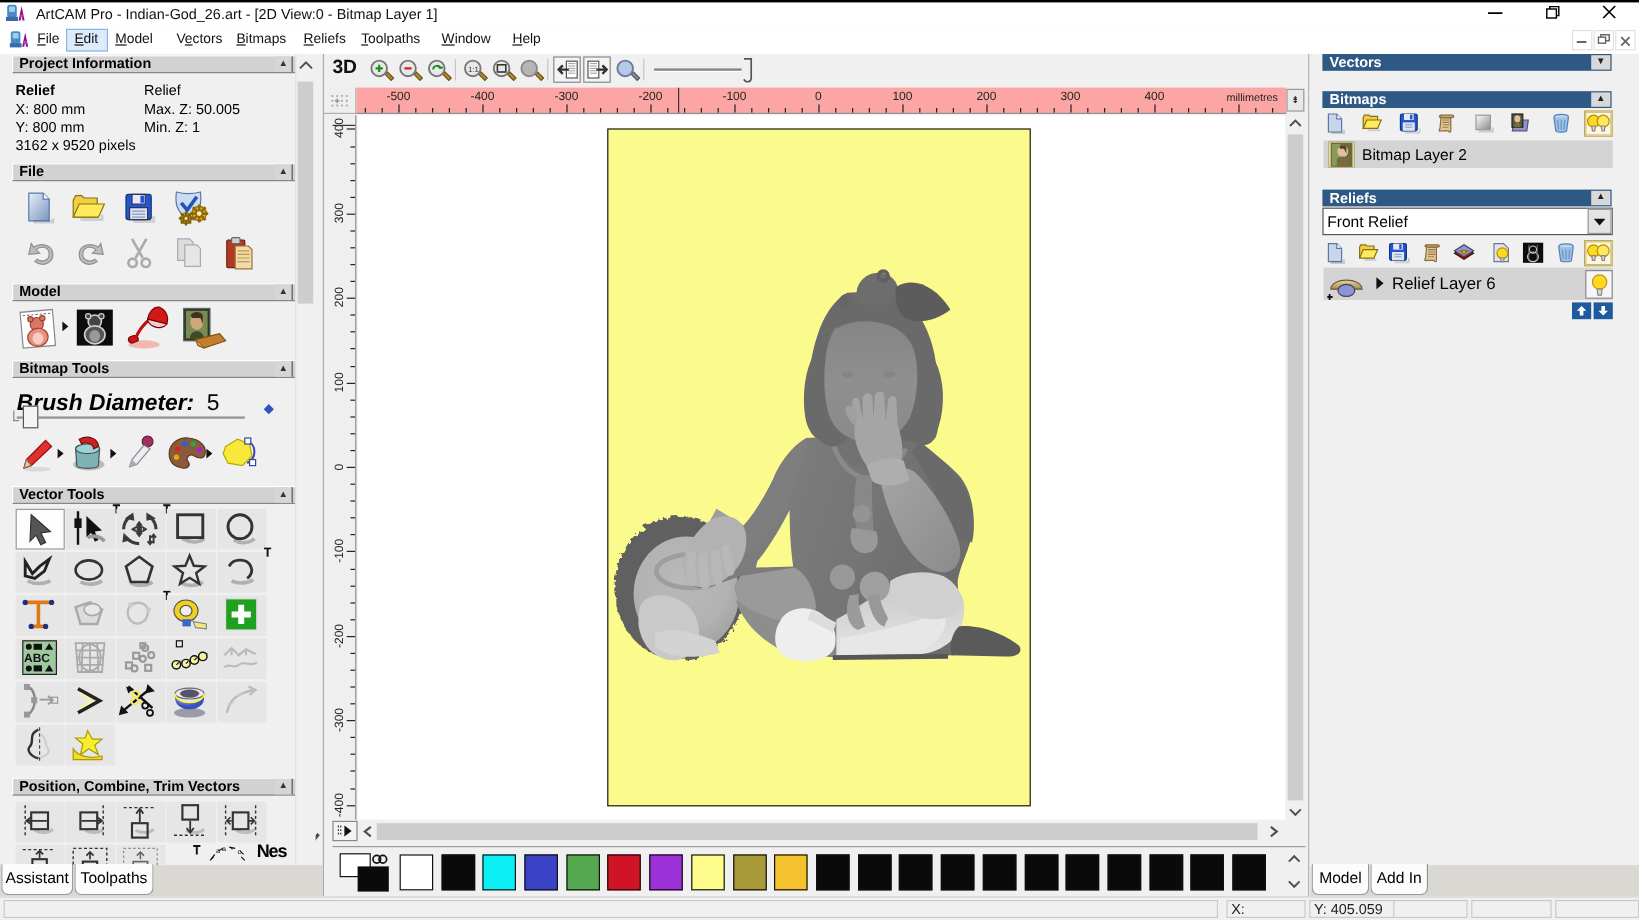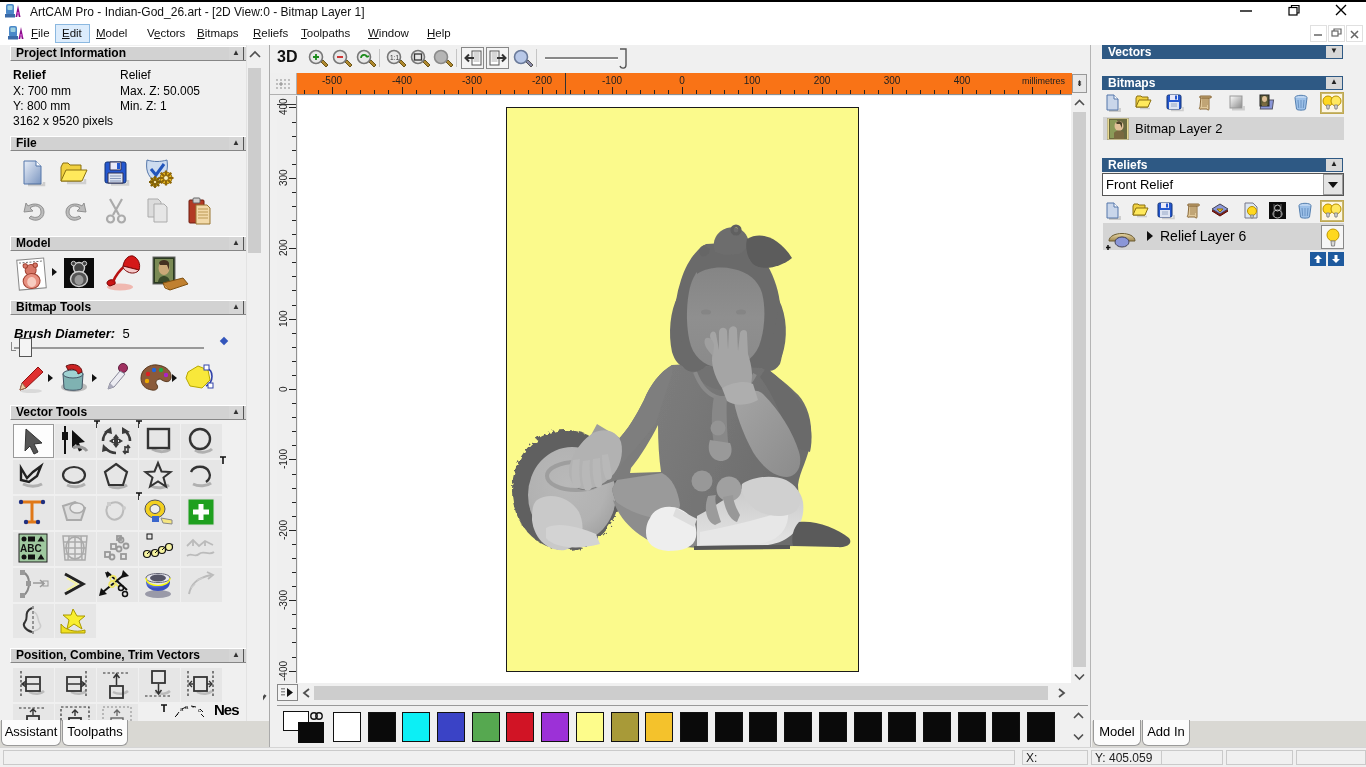--- a/index.html
+++ b/index.html
@@ -140,21 +140,21 @@
       <circle cx="10" cy="6" r="0.9"></circle>
       <circle cx="14" cy="6" r="0.9"></circle>
       <circle cx="2" cy="10" r="0.9"></circle>
       <circle cx="6" cy="10" r="0.9"></circle>
       <circle cx="10" cy="10" r="0.9"></circle>
       <circle cx="14" cy="10" r="0.9"></circle>
     </g>
     <path d="M 6 4 L 6 8 M 4 6 L 8 6" stroke="#888" stroke-width="1"></path>
   </svg>
 
-<div class="abs" id="hruler" style="left:297px;top:73px;width:775px;height:22px;background:#f97316;border-bottom:1px solid #909090;overflow:hidden">
+<div class="abs" id="hruler" style="left:297px;top:73px;width:775px;height:22px;background:#fca5a5;border-bottom:1px solid #909090;overflow:hidden">
     <div class="ruler-num" style="left:15px;top:2px;width:40px;text-align:center">-500</div>
     <div class="ruler-num" style="left:85px;top:2px;width:40px;text-align:center">-400</div>
     <div class="ruler-num" style="left:155px;top:2px;width:40px;text-align:center">-300</div>
     <div class="ruler-num" style="left:225px;top:2px;width:40px;text-align:center">-200</div>
     <div class="ruler-num" style="left:295px;top:2px;width:40px;text-align:center">-100</div>
     <div class="ruler-num" style="left:365px;top:2px;width:40px;text-align:center">0</div>
     <div class="ruler-num" style="left:435px;top:2px;width:40px;text-align:center">100</div>
     <div class="ruler-num" style="left:505px;top:2px;width:40px;text-align:center">200</div>
     <div class="ruler-num" style="left:575px;top:2px;width:40px;text-align:center">300</div>
     <div class="ruler-num" style="left:645px;top:2px;width:40px;text-align:center">400</div>
@@ -442,21 +442,21 @@
 <svg class="abs" style="left:1073px;top:712px" width="11" height="8">
     <path d="M1 6 L5.5 1.5 L10 6" stroke="#505050" stroke-width="1.6" fill="none"></path>
   </svg>
 <svg class="abs" style="left:1073px;top:733px" width="11" height="8">
     <path d="M1 1.5 L5.5 6 L10 1.5" stroke="#505050" stroke-width="1.6" fill="none"></path>
   </svg>
 
 <div class="hdr" style="top:46px">Project Information<span class="hbtn">▲</span></div>
 <div class="abs" style="left:13px;top:68px;font-weight:bold">Relief</div>
 <div class="abs" style="left:120px;top:68px;font-weight:normal">Relief</div>
-<div class="abs" style="left:13px;top:84px">X: 700 mm</div>
+<div class="abs" style="left:13px;top:84px">X: 800 mm</div>
 <div class="abs" style="left:120px;top:84px">Max. Z: 50.005</div>
 <div class="abs" style="left:13px;top:99px">Y: 800 mm</div>
 <div class="abs" style="left:120px;top:99px">Min. Z: 1</div>
 <div class="abs" style="left:13px;top:114px">3162 x 9520 pixels</div>
 <div class="hdr" style="top:136px">File<span class="hbtn">▲</span></div>
 <svg class="abs" style="left:20px;top:159px" width="26" height="28" viewBox="0 0 26 28">
     <defs>
       <linearGradient id="pg1" x1="0" y1="0" x2="1" y2="1">
         <stop offset="0" stop-color="#e8eef8"></stop>
         <stop offset="1" stop-color="#7a95c0"></stop>
@@ -553,21 +553,21 @@
 <svg class="abs" style="left:148px;top:255px" width="42" height="38" viewBox="0 0 42 38">
     <rect x="5" y="2" width="22" height="27" fill="#2a3a20" stroke="#666"></rect>
     <rect x="7" y="4" width="18" height="23" fill="#7a8a55"></rect>
     <ellipse cx="16" cy="13" rx="5.5" ry="7" fill="#caa878"></ellipse>
     <path d="M11 8 C12 4 20 4 21 8 L21 15 L19 10 L12 10 Z" fill="#433020"></path>
     <path d="M10 27 C11 19 21 19 22 27 Z" fill="#3a4a2a"></path>
     <path d="M15 28 L35 23 L40 29 L22 35 Z" fill="#c08030" stroke="#805010"></path>
     <path d="M15 28 L17 33 L22 35" fill="#e0a050" stroke="#805010"></path>
   </svg>
 <div class="hdr" style="top:300px">Bitmap Tools<span class="hbtn">▲</span></div>
-<div class="abs" style="left:14px;top:326px;font-weight:bold;font-style:italic;font-size:13px">Brush Diameter:&nbsp;&nbsp;<span style="font-style:normal;font-weight:normal">5</span></div>
+<div class="abs" style="left:14px;top:326px;font-weight:bold;font-style:italic;font-size:19px">Brush Diameter:&nbsp;&nbsp;<span style="font-style:normal;font-weight:normal">5</span></div>
 <div class="abs" style="left:14px;top:347px;width:190px;height:2px;background:#999"></div>
 <div class="abs" style="left:11px;top:342px;width:5px;height:9px;border-left:1px solid #888;border-bottom:1px solid #888"></div>
 <div class="abs" style="left:19px;top:338px;width:13px;height:19px;background:#f4f4f4;border:1px solid #555"></div>
 <div class="abs" style="left:221px;top:338px;width:6px;height:6px;background:#3355bb;transform:rotate(45deg)"></div>
 <svg class="abs" style="left:16px;top:364px" width="30" height="30" viewBox="0 0 30 30">
     <ellipse cx="15" cy="27" rx="11" ry="2" fill="#00000018"></ellipse>
     <path d="M22 3 L27 8 L10 24 L4 26 L6 19 Z" fill="#e03030" stroke="#901010"></path>
     <path d="M4 26 L10 24 L6 19 Z" fill="#f0c8a0" stroke="#907050"></path>
   </svg>
 <div class="abs" style="left:48px;top:374px;width:0;height:0;border-left:5px solid #111;border-top:4px solid transparent;border-bottom:4px solid transparent"></div>

